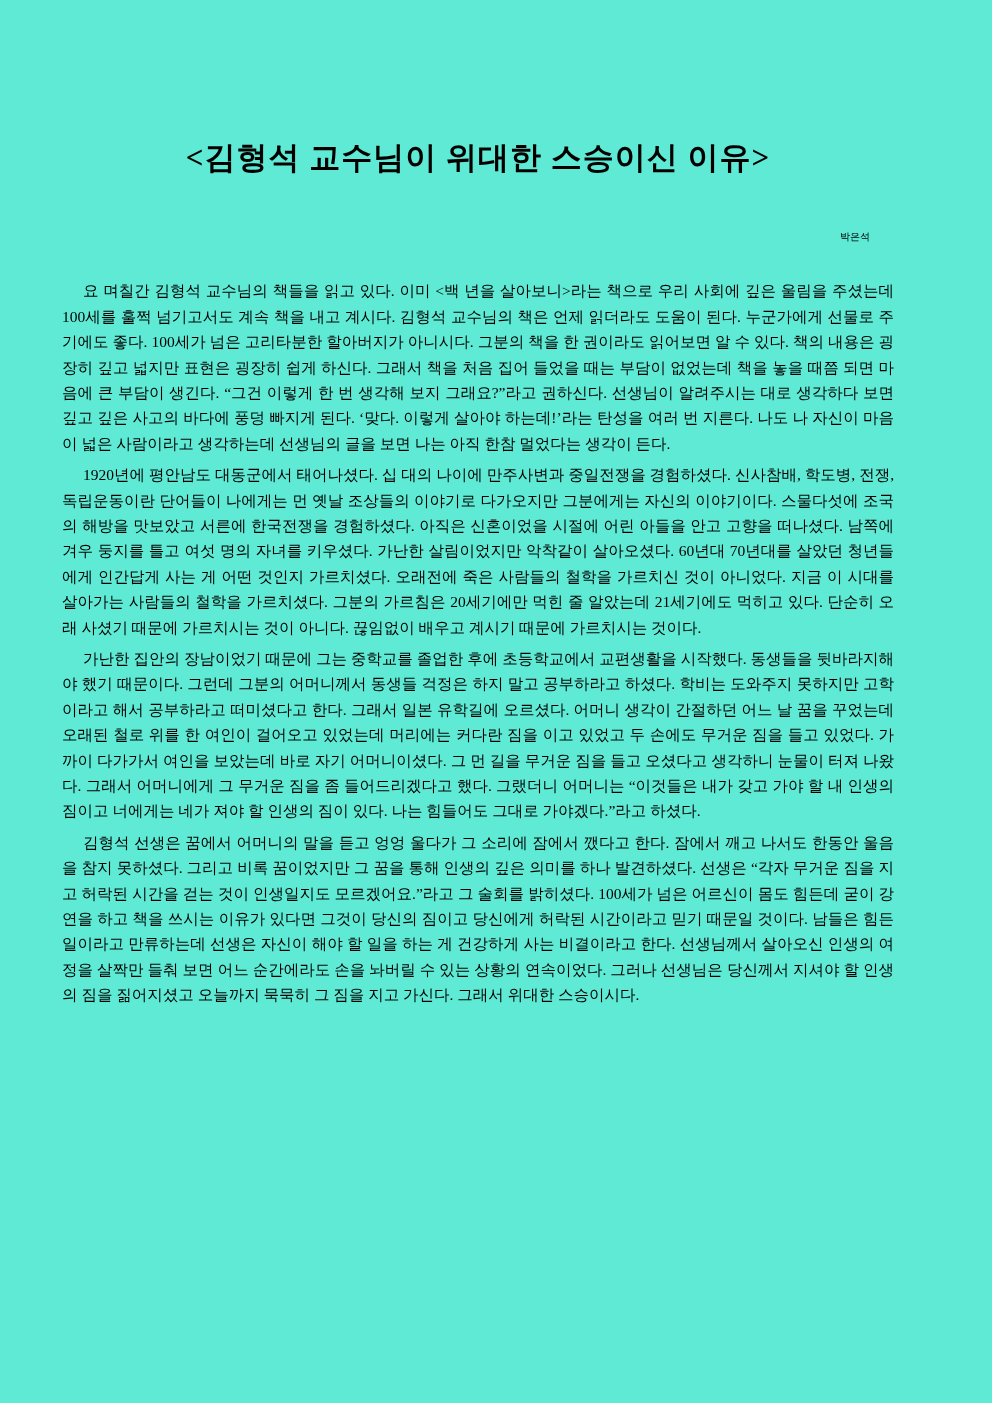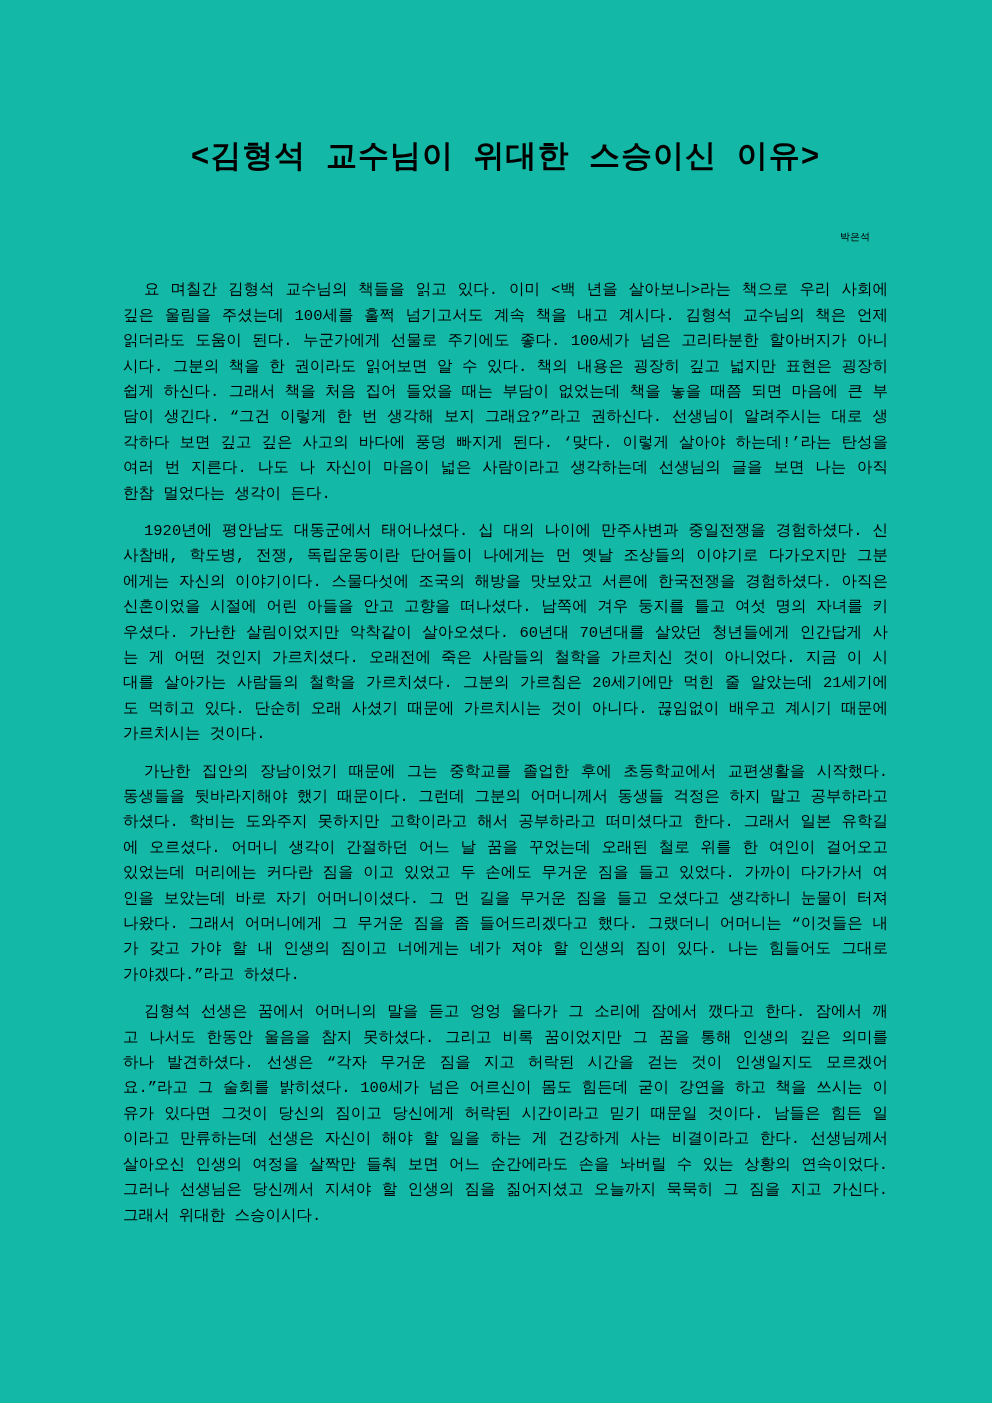--- a/index.html
+++ b/index.html
@@ -4,24 +4,24 @@
 <style>
   html, body {
     margin: 0;
     padding: 0;
     background: #ffffff;
   }
   .page {
     position: relative;
     width: 992px;
     height: 1403px;
-    background: #14b8a6;
+    background: #5eead4;
     box-sizing: border-box;
-    padding: 138px 92px 0 111px;
-    font-family: Liberation Mono, monospace;
+    padding: 138px 92px 0 56px;
+    font-family: Liberation Serif, serif;
     color: #000000;
     overflow: hidden;
   }
   .doc-title {
     font-size: 31px;
     font-weight: bold;
     text-align: center;
     letter-spacing: 1px;
     line-height: 1.3;
     margin: 0 0 0 0;
@@ -31,21 +31,21 @@
     text-align: right;
     font-size: 10px;
     padding-right: 30px;
     margin: 52px 0 34px 0;
   }
   .body-text p {
     font-size: 15.5px;
     line-height: 25.4px;
     text-align: justify;
     text-indent: 21px;
-    margin: 12px;
+    margin: 6px;
     word-break: break-word;
   }
 </style>
 </head>
 <body>
 
 <div class="page">
   <h1 class="doc-title">&lt;김형석 교수님이 위대한 스승이신 이유&gt;</h1>
   <div class="author">박은석</div>
   <div class="body-text">

